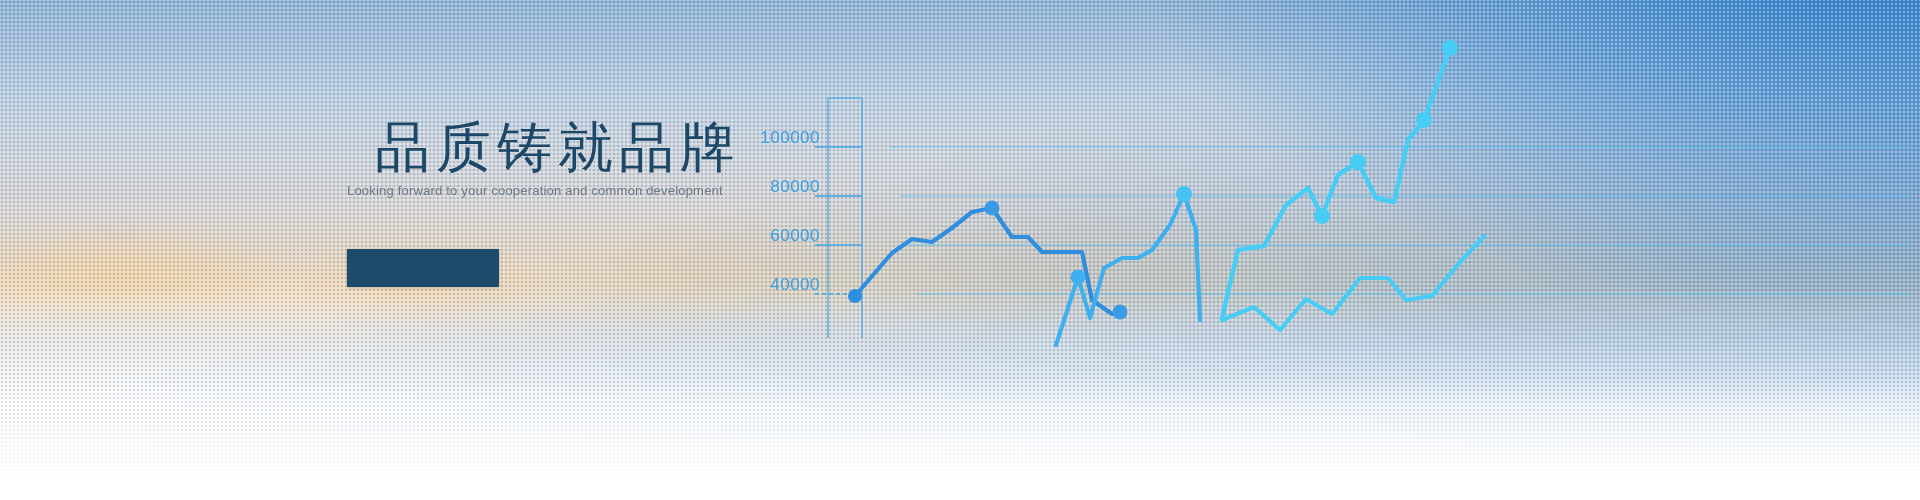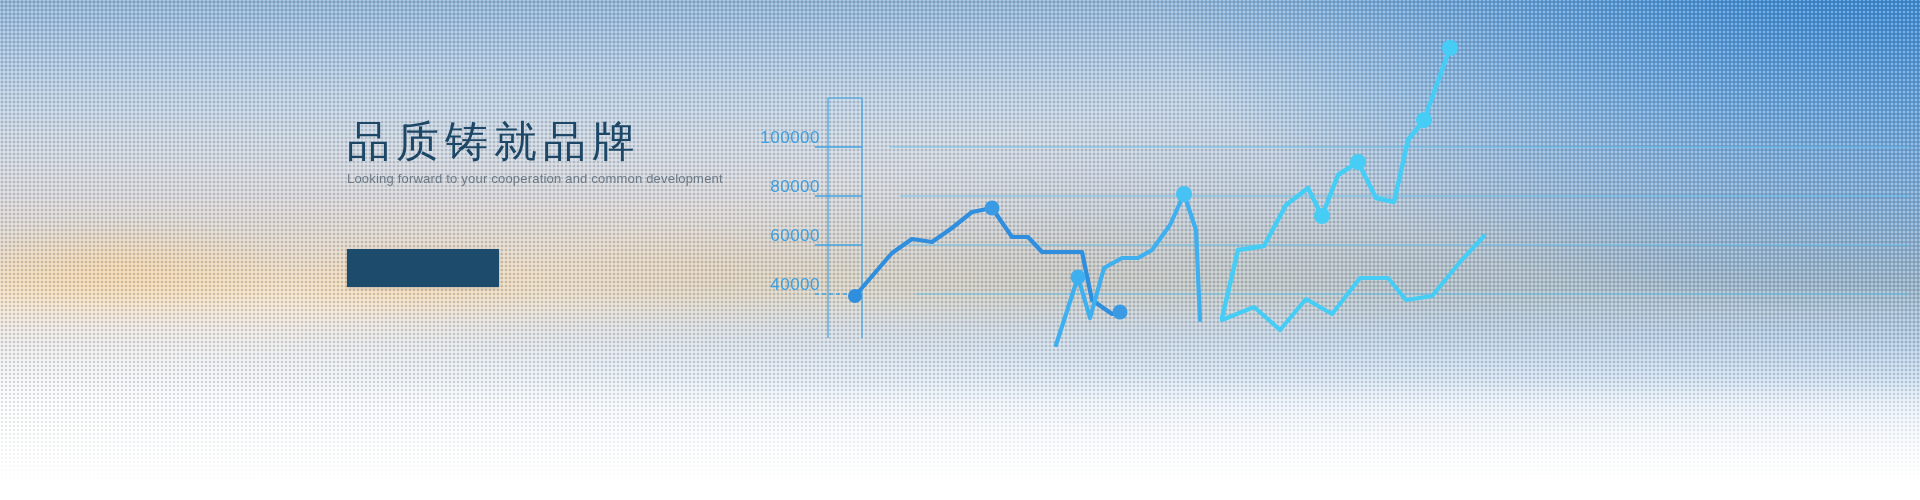--- a/index.html
+++ b/index.html
@@ -70,22 +70,22 @@
     background-position:0 0,2px 2px;
   }
   .bg-dots-fadebottom{
     position:absolute;left:0;right:0;bottom:0;height:120px;
     background:linear-gradient(to bottom, rgba(255,255,255,0), #ffffff 85%);
   }
 
   
   .copy{position:absolute;left:347px;top:120px;width:520px;}
   .headline{
-    font-size:43px;line-height:1;letter-spacing:6px;font-weight:400;
-    color:#1d4766;white-space:nowrap;
+    font-size:55px;line-height:1;letter-spacing:6px;font-weight:400;
+    color:#1d4766;white-space:nowrap;margin-left:28px;
   }
   .subhead{
     margin-top:28px;
     font-size:26px;line-height:1;letter-spacing:2px;font-weight:400;
     color:#4f6076;white-space:nowrap;
   }
   .subhead-en{
     margin-top:9px;
     font-size:13px;line-height:1;letter-spacing:.2px;font-weight:400;
     color:#6c7a88;white-space:nowrap;

